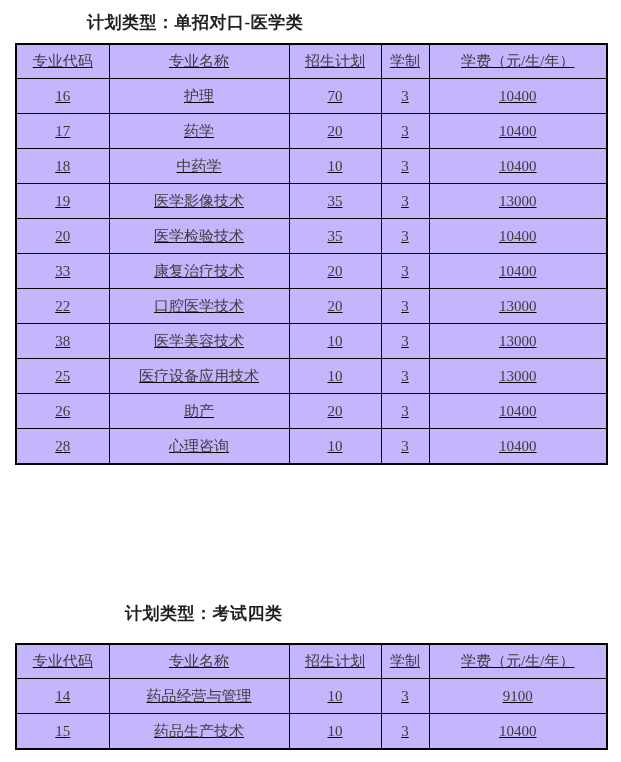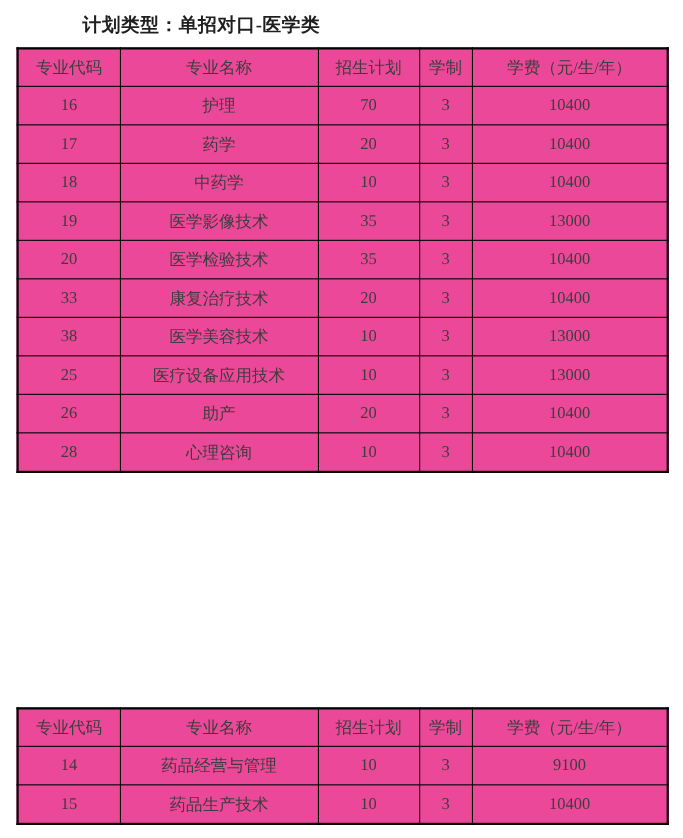--- a/index.html
+++ b/index.html
@@ -10,21 +10,21 @@
   .page {
     position: relative;
     width: 621px;
     height: 762px;
     background: #ffffff;
     font-family: "Liberation Serif", "DejaVu Serif", serif;
     overflow: hidden;
   }
   .title-row {
     position: absolute;
-    left: 0;
+    left: 12px;
     width: 539px;
     height: 22px;
   }
   .title-text {
     position: absolute;
     top: 0;
     font-size: 17px;
     font-weight: bold;
     color: #1f1f1f;
     white-space: nowrap;
@@ -37,21 +37,22 @@
   #title-row-1 { top: 11px;  }
   #title-row-2 { top: 602px; }
 
   table.plan-table {
     position: absolute;
     left: 15px;
     width: 591px;
     border-collapse: collapse;
     table-layout: fixed;
     border: 2px solid #000000;
-    background: #ec4899;
+    background: #c4b5fd;
+    text-decoration: underline;
   }
   #table-1 { top: 43px;  }
   #table-2 { top: 643px; }
 
   table.plan-table th,
   table.plan-table td {
     border: 1px solid #000000;
     text-align: center;
     vertical-align: middle;
     padding: 0;
@@ -134,20 +135,27 @@
           <td>10400</td>
         </tr>
         <tr>
           <td>33</td>
           <td>康复治疗技术</td>
           <td>20</td>
           <td>3</td>
           <td>10400</td>
         </tr>
         <tr>
+          <td>22</td>
+          <td>口腔医学技术</td>
+          <td>20</td>
+          <td>3</td>
+          <td>13000</td>
+        </tr>
+        <tr>
           <td>38</td>
           <td>医学美容技术</td>
           <td>10</td>
           <td>3</td>
           <td>13000</td>
         </tr>
         <tr>
           <td>25</td>
           <td>医疗设备应用技术</td>
           <td>10</td>
@@ -165,20 +173,21 @@
           <td>28</td>
           <td>心理咨询</td>
           <td>10</td>
           <td>3</td>
           <td>10400</td>
         </tr>
       </tbody>
   </table>
 
   <div class="title-row" id="title-row-2">
+    <span class="title-text" id="sec2-plan-type">计划类型：考试四类</span>
   </div>
 
   <table class="plan-table" id="table-2">
     <colgroup>
       <col class="c-code">
         <col class="c-name">
         <col class="c-plan">
         <col class="c-years">
         <col class="c-tuition">
     </colgroup>

